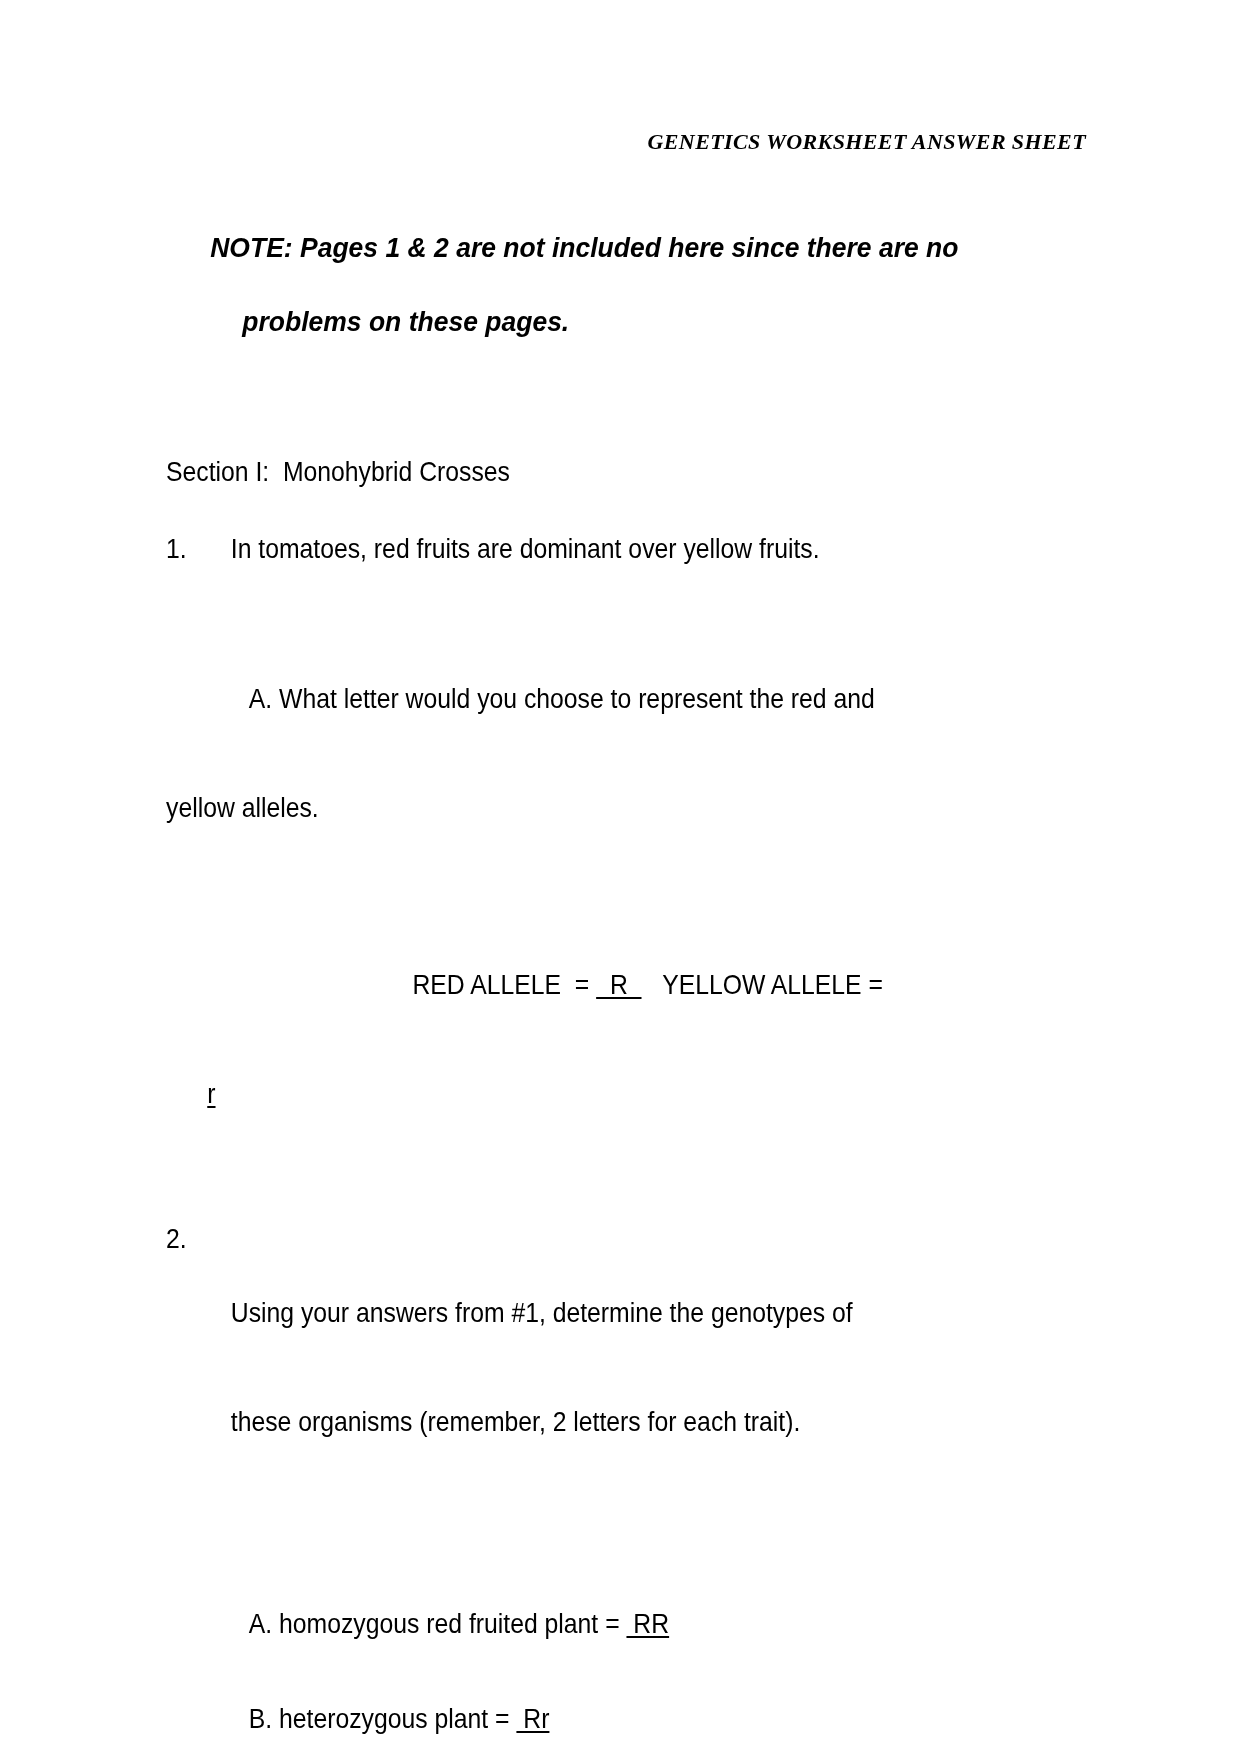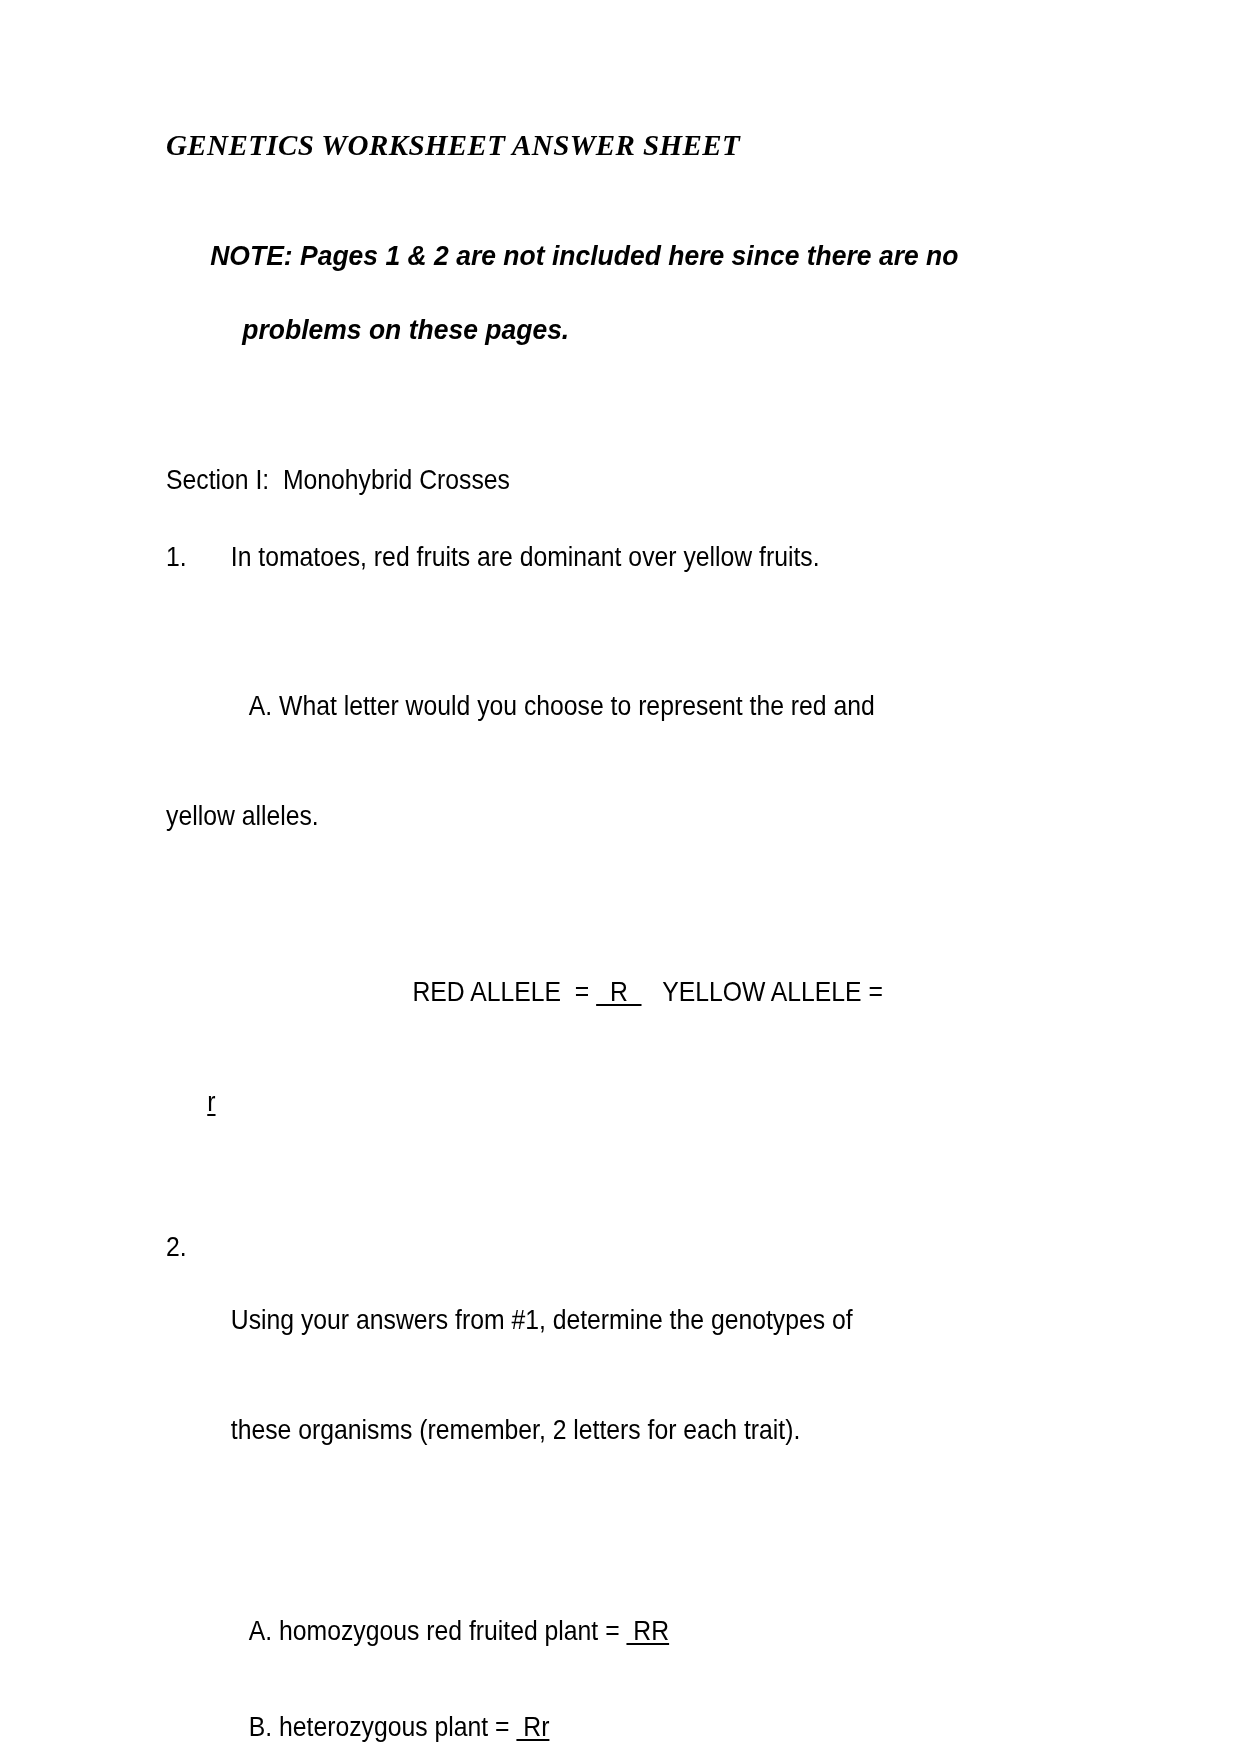--- a/index.html
+++ b/index.html
@@ -23,22 +23,22 @@
     left: 166px;
     top: 0;
     width: 920px;
   }
 
   
   .doc-title {
     font-family: "Liberation Serif", "DejaVu Serif", serif;
     font-weight: bold;
     font-style: italic;
-    font-size: 29px;
-    text-align: left;
+    font-size: 22px;
+    text-align: right;
     letter-spacing: 0.4px;
     margin: 0;
     padding-top: 130px;
     line-height: 1.1;
     white-space: pre;
   }
 
   
   .note {
     font-weight: bold;

